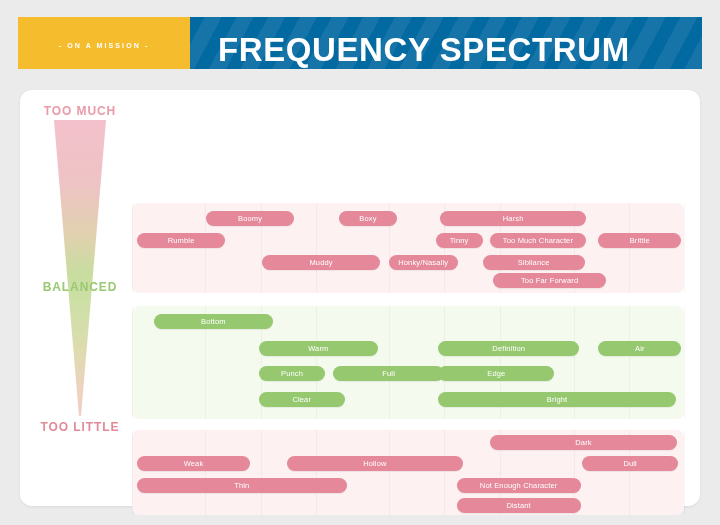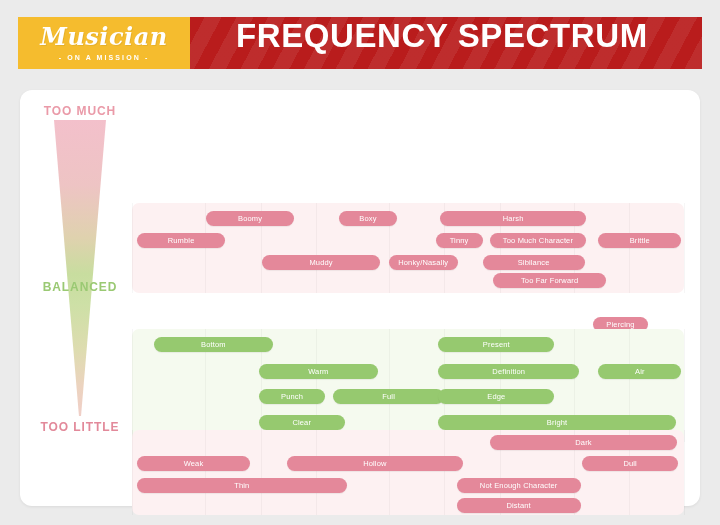--- a/index.html
+++ b/index.html
@@ -50,25 +50,24 @@
     color: #ffffff;
     font-size: 7px;
     letter-spacing: 2.1px;
     margin-top: 5px;
     font-weight: bold;
   }
   #title-block {
     flex: 1 1 auto;
     height: 100%;
     position: relative;
-    background: #b91c1c;
-    display: flex;
-    align-items: flex-start;
+    background: #0369a1;
+    display: flex;
+    align-items: flex-end;
     overflow: hidden;
-    padding-left: 18px;
   }
   #title-block .stripes {
     position: absolute;
     inset: 0;
     background: repeating-linear-gradient(
       118deg,
       rgba(255,255,255,0.00) 0px,
       rgba(255,255,255,0.00) 13px,
       rgba(255,255,255,0.075) 13px,
       rgba(255,255,255,0.075) 28px
@@ -136,21 +135,21 @@
   }
 
   
   .panel {
     position: absolute;
     left: 112px;
     width: 552px;
     border-radius: 7px;
   }
   #panel-too-much { top: 113px;  height: 90px;  background: #fdf1f2; }
-  #panel-balanced { top: 216px;  height: 113px; background: #f5faef; margin-top: 23px; }
+  #panel-balanced { top: 216px;  height: 113px; background: #f5faef; }
   #panel-too-little { top: 340px; height: 85px; background: #fdf1f2; }
 
   .gridline {
     position: absolute;
     top: 0;
     bottom: 0;
     width: 1px;
     background: rgba(0,0,0,0.035);
   }
 
@@ -187,21 +186,20 @@
     font-size: 7.5px;
     color: #9a9a9a;
     white-space: nowrap;
   }
 </style>
 </head>
 <body>
 
 <div id="header-bar">
   <div id="logo-block">
-    <div id="logo-wordmark">Musician</div>
     <div id="logo-tagline">- ON A MISSION -</div>
   </div>
   <div id="title-block">
     <div class="stripes"></div>
     <div id="main-title">FREQUENCY SPECTRUM</div>
   </div>
 </div>
 
 <div id="card">
 
@@ -241,21 +239,20 @@
       <div class="gridline" style="left: 73.416px;"></div>
       <div class="gridline" style="left: 128.616px;"></div>
       <div class="gridline" style="left: 183.816px;"></div>
       <div class="gridline" style="left: 257.232px;"></div>
       <div class="gridline" style="left: 312.432px;"></div>
       <div class="gridline" style="left: 367.632px;"></div>
       <div class="gridline" style="left: 441.6px;"></div>
       <div class="gridline" style="left: 496.8px;"></div>
       <div class="gridline" style="left: 552px;"></div>
       <div class="pill green" style="left: 22.08px; width: 118.68px; top: 8px;">Bottom</div>
-      <div class="pill green" style="left: 306.36px; width: 115.92px; top: 8px;">Present</div>
       <div class="pill green" style="left: 306.36px; width: 140.76px; top: 35px;">Definition</div>
       <div class="pill green" style="left: 126.96px; width: 118.68px; top: 35px;">Warm</div>
       <div class="pill green" style="left: 466.44px; width: 82.8px; top: 35px;">Air</div>
       <div class="pill green" style="left: 126.96px; width: 66.24px; top: 60px;">Punch</div>
       <div class="pill green" style="left: 201.48px; width: 110.4px; top: 60px;">Full</div>
       <div class="pill green" style="left: 306.36px; width: 115.92px; top: 60px;">Edge</div>
       <div class="pill green" style="left: 126.96px; width: 85.56px; top: 86px;">Clear</div>
       <div class="pill green" style="left: 306.36px; width: 237.36px; top: 86px; text-align: center;">Bright</div>
     </div>
   <div class="panel" id="panel-too-little">

